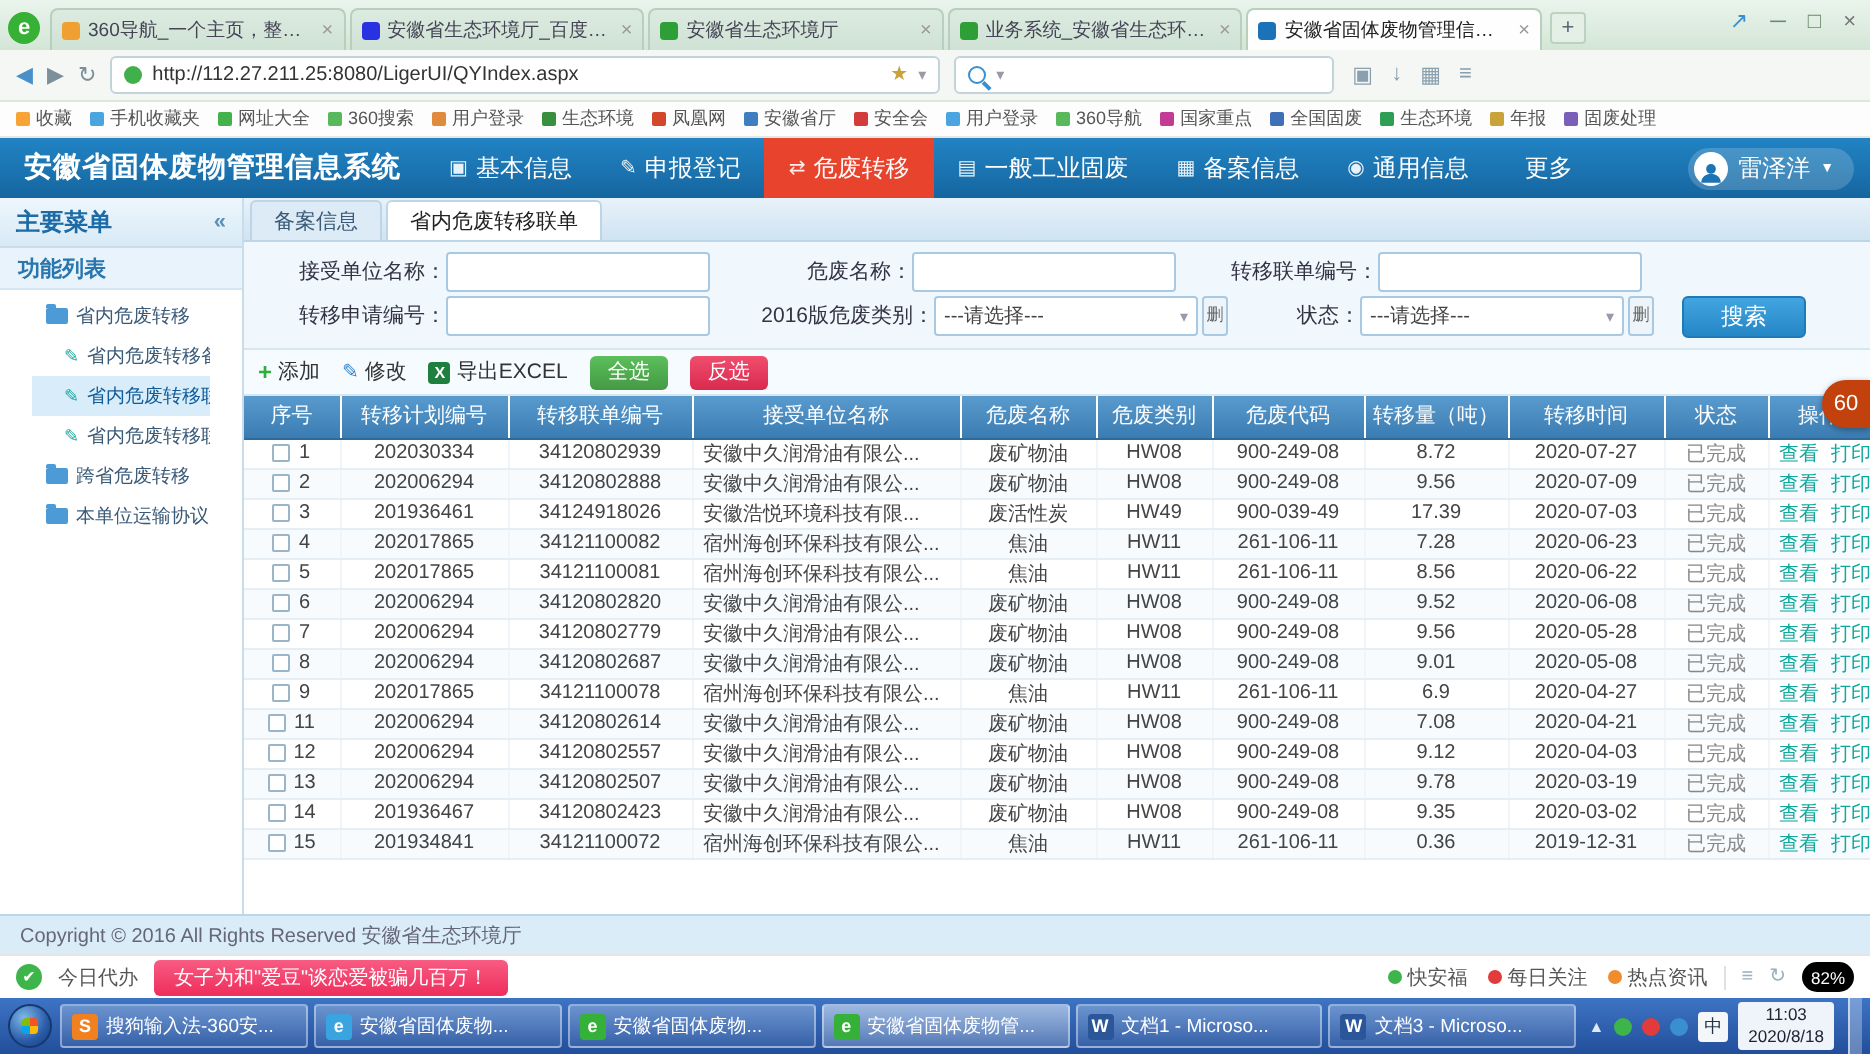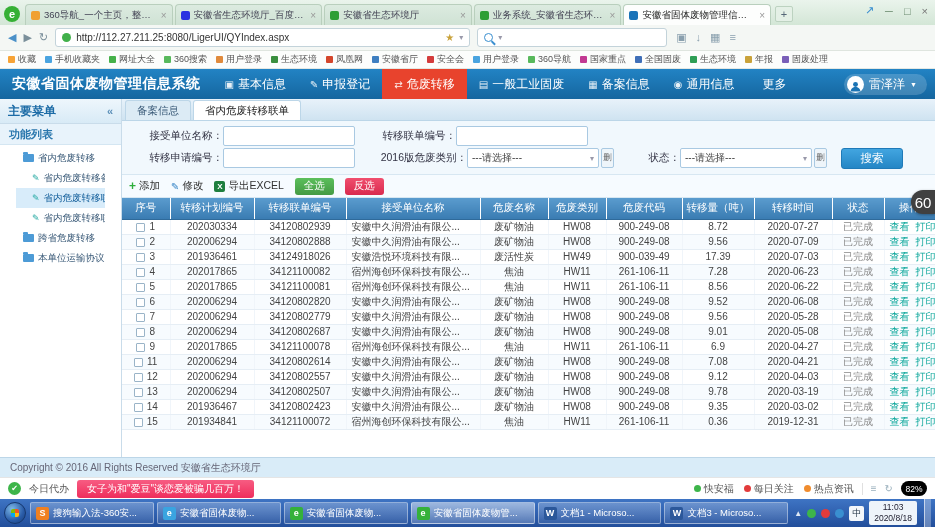--- a/index.html
+++ b/index.html
@@ -133,21 +133,21 @@
 .tico{width:13px;height:13px;border-radius:2px;background:#888;color:#fff;font-size:9px;font-weight:bold;display:flex;align-items:center;justify-content:center;flex:0 0 auto}
 .twlabel{flex:1;min-width:0;overflow:hidden;white-space:nowrap}
 .tray{margin-left:auto;display:flex;align-items:center;gap:5px;padding:0 2px;color:#fff;height:100%}
 .trayico{font-size:8px;color:#dfe9f5}
 .traydot{width:9px;height:9px;border-radius:50%}
 .traydot.g{background:#3db54a}.traydot.r{background:#e23b3b}.traydot.b{background:#3a8fd0}
 .langbox{width:15px;height:15px;background:#f4f7fa;color:#234;font-size:9px;display:flex;align-items:center;justify-content:center;border-radius:2px}
 .clock{background:#eef4fa;color:#223;border-radius:2px;padding:1px 5px;text-align:center;font-size:8.5px;line-height:1.25;cursor:pointer}
 .desksliver{width:7px;height:100%;background:rgba(255,255,255,.3);border-left:1px solid rgba(255,255,255,.6);margin-left:2px;cursor:pointer}
 
-.floatball{position:absolute;right:0;top:190px;width:24px;height:24px;border-radius:12px 0 0 12px;background:#404040;color:#fff;font-size:15px;display:flex;align-items:center;justify-content:center;box-shadow:0 1px 3px rgba(0,0,0,.35);z-index:5;cursor:pointer}
+.floatball{position:absolute;right:0;top:190px;width:24px;height:24px;border-radius:12px 0 0 12px;background:#c2410c;color:#fff;font-size:11px;display:flex;align-items:center;justify-content:center;box-shadow:0 1px 3px rgba(0,0,0,.35);z-index:5;cursor:pointer}
 </style>
 </head>
 <body>
 
 <div class="screen">
 
   <div class="tabstrip">
     <span class="blogo">e</span>
     <div class="btabs">
 
@@ -407,20 +407,24 @@
 
           <div class="wtab active">
             <span>省内危废转移联单</span>
           </div>
         </div>
 
       <div class="searchpanel">
         <div class="srow">
           <div class="fgroup">
             <span class="flabel">接受单位名称：</span>
+            <input class="txt" type="text" style="">
+          </div>
+          <div class="fgroup">
+            <span class="flabel">危废名称：</span>
             <input class="txt" type="text" style="">
           </div>
           <div class="fgroup">
             <span class="flabel">转移联单编号：</span>
             <input class="txt" type="text" style="">
           </div>
         </div>
         <div class="srow">
           <div class="fgroup">
             <span class="flabel">转移申请编号：</span>

